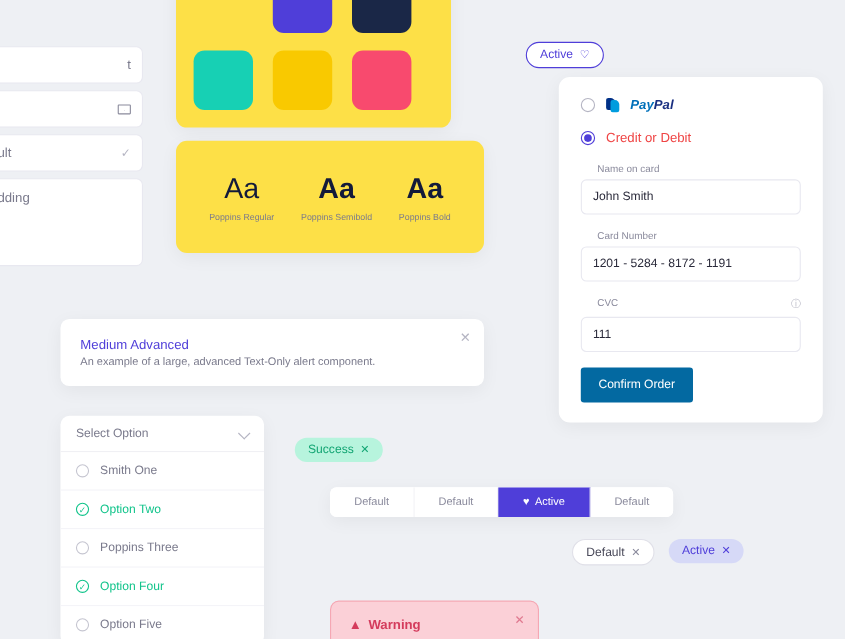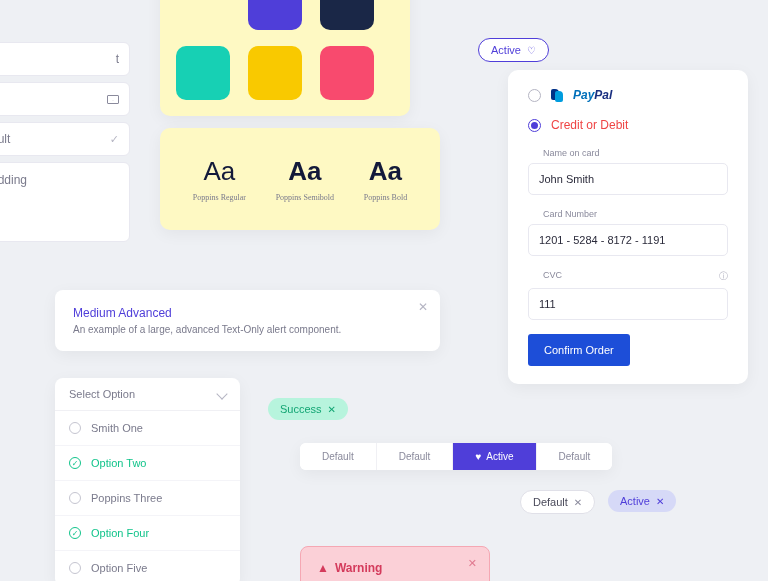--- a/index.html
+++ b/index.html
@@ -1,32 +1,32 @@
 <!DOCTYPE html>
 <html><head>
 <meta charset="utf-8">
 <style>
 * { box-sizing: border-box; margin: 0; padding: 0; font-family: -apple-system, BlinkMacSystemFont, 'Segoe UI', sans-serif; }
 body { background: #eef0f4; width: 768px; height: 581px; position: relative; overflow: hidden; }
 .abs { position: absolute; }
-.card { background: #fef9c3; border-radius: 10px; box-shadow: 0 4px 16px rgba(0,0,0,0.05); }
+.card { background: #fde047; border-radius: 10px; box-shadow: 0 4px 16px rgba(0,0,0,0.05); }
 
 
 .input-partial { background: #fff; border: 1px solid #e8e8f0; border-radius: 6px; height: 34px; display: flex; align-items: center; padding: 0 10px; color: #7a7a8c; font-size: 12px; }
 .textarea-partial { background: #fff; border: 1px solid #e8e8f0; border-radius: 6px; padding: 10px; color: #7a7a8c; font-size: 12px; }
 
 
 .swatches { display: flex; gap: 18px; padding: 0 16px 16px 16px; }
 .sw { width: 54px; height: 54px; border-radius: 10px; }
 
 
 .typo { display: flex; justify-content: space-around; align-items: center; padding: 28px 18px; }
 .typo .col { text-align: center; }
 .typo .aa { font-size: 26px; color: #131a3a; }
-.typo .cap { font-size: 8px; color: #7a7a8c; margin-top: 6px; font-family: Liberation Serif, serif; }
+.typo .cap { font-size: 8px; color: #7a7a8c; margin-top: 6px; }
 
 
 .alert { background: #fff; border-radius: 8px; padding: 16px 18px; position: relative; }
 .alert .ttl { color: #4f3ed9; font-weight: 400; font-size: 12px; margin-bottom: 4px; }
 .alert .desc { color: #7a7a8c; font-size: 10px; }
 .alert .x { position: absolute; top: 10px; right: 12px; color: #b5b5c3; font-size: 12px; cursor: pointer; }
 
 
 .select-list { background: #fff; border-radius: 8px; overflow: hidden; }
 .select-head { padding: 10px 14px; color: #7a7a8c; font-size: 11px; display: flex; justify-content: space-between; align-items: center; border-bottom: 1px solid #f0f0f4; }
@@ -59,21 +59,21 @@
 .pay { background: #fff; border-radius: 10px; padding: 18px 20px; width: 240px; }
 .radio-row { display: flex; align-items: center; gap: 10px; margin-bottom: 16px; }
 .radio { width: 13px; height: 13px; border: 1.5px solid #b5b5c3; border-radius: 50%; display: inline-flex; align-items: center; justify-content: center; }
 .radio.on { border-color: #4f3ed9; }
 .radio.on::after { content: ""; width: 7px; height: 7px; background: #4f3ed9; border-radius: 50%; }
 .paypal { font-weight: 800; font-style: italic; font-size: 12px; color: #1a2f80; }
 .paypal .pp { color: #0070ba; }
 .pay-lbl { font-size: 9px; color: #8a8a9c; margin-bottom: 5px; padding-left: 15px; }
 .pay-input { width: 100%; border: 1px solid #e8e8f0; border-radius: 5px; padding: 9px 10px; font-size: 11px; color: #2a2a3a; margin-bottom: 14px; }
 .pay-row { display: flex; gap: 10px; }
-.btn-primary { background: #1d4ed8; color: #fff; border: none; border-radius: 3px; padding: 10px 16px; font-size: 11px; cursor: pointer; }
+.btn-primary { background: #0369a1; color: #fff; border: none; border-radius: 3px; padding: 10px 16px; font-size: 11px; cursor: pointer; }
 .chev { width: 8px; height: 8px; border-right: 1.5px solid #b5b5c3; border-bottom: 1.5px solid #b5b5c3; transform: rotate(45deg); display: inline-block; }
 .info-icon { font-size: 9px; color: #b5b5c3; }
 .envelope { width: 12px; height: 9px; border: 1.3px solid #8a8a9c; border-radius: 1px; position: relative; }
 .envelope::after { content: ""; position: absolute; top: 0; left: 0; right: 0; border-bottom: 1.3px solid #8a8a9c; height: 4px; clip-path: polygon(0 0, 50% 100%, 100% 0); }
 .pp-logo { display: inline-flex; }
 .pp-logo .p1, .pp-logo .p2 { width: 8px; height: 11px; border-radius: 2px 4px 2px 2px; }
 .pp-logo .p1 { background: #003087; }
 .pp-logo .p2 { background: #009cde; margin-left: -4px; margin-top: 2px; }
 </style>
 </head>

